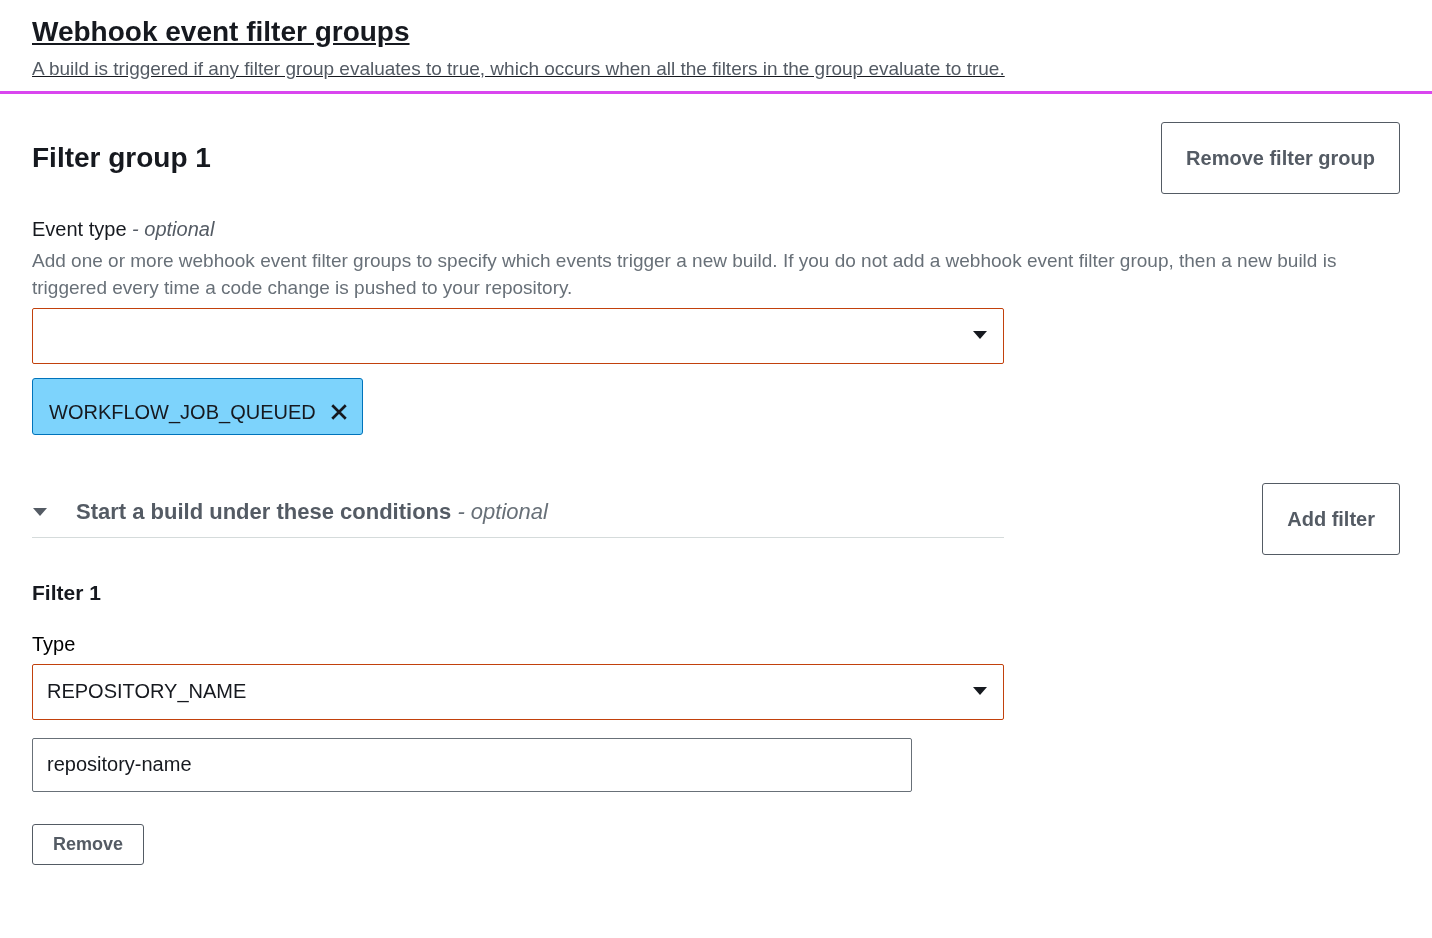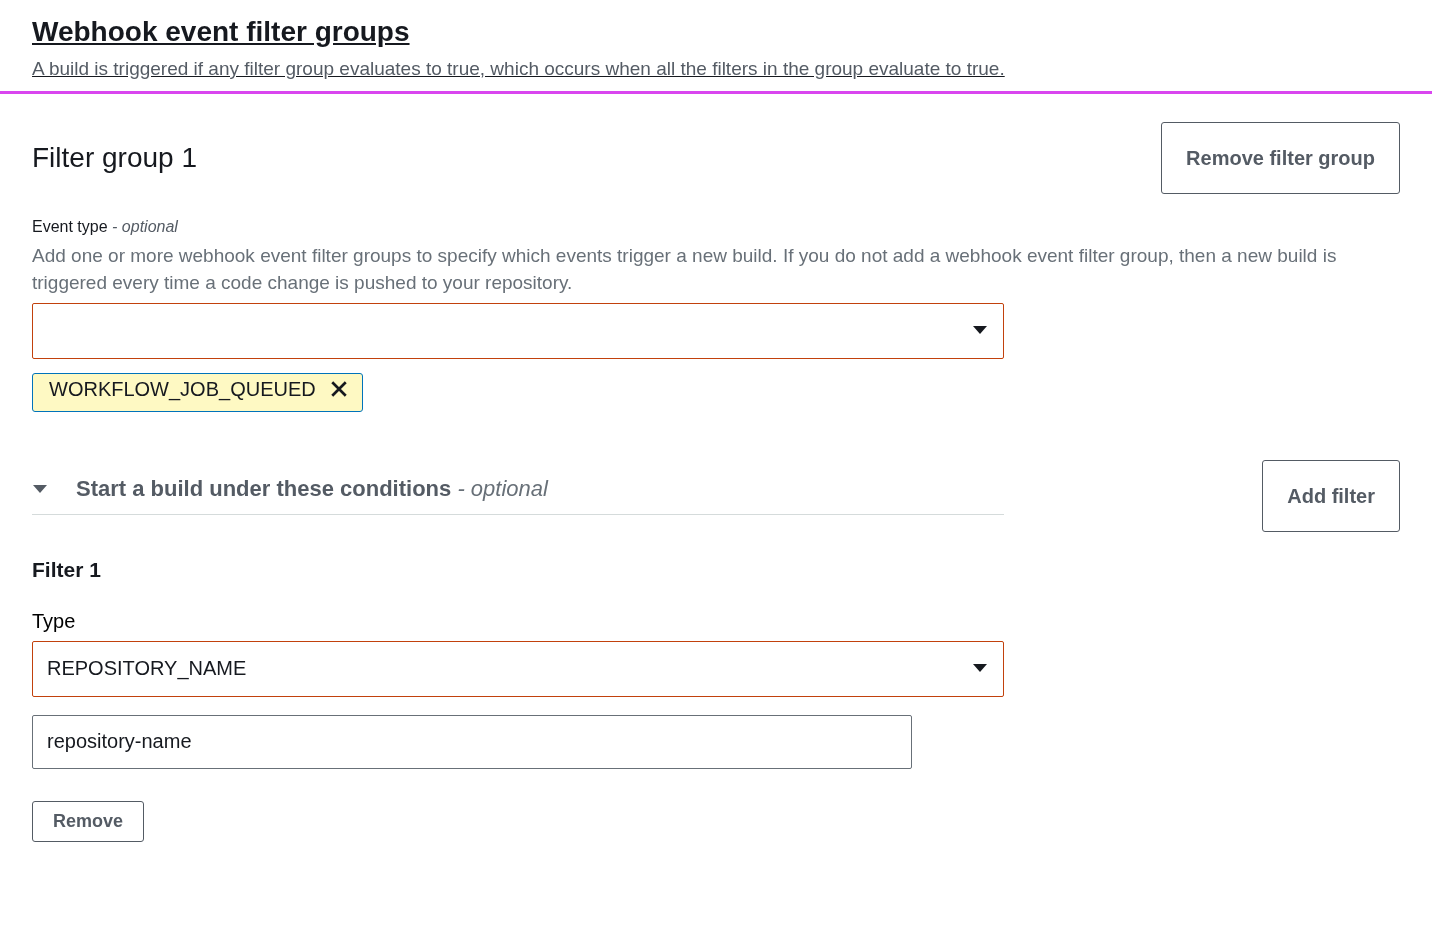--- a/index.html
+++ b/index.html
@@ -34,40 +34,40 @@
       padding: 28px 32px 32px 32px;
     }
     .group-header-row {
       display: flex;
       justify-content: space-between;
       align-items: center;
       margin-bottom: 24px;
     }
     .group-title {
       font-size: 28px;
-      font-weight: 400;
+      font-weight: 700;
       color: #16191f;
     }
     .btn {
       padding: 22px 24px;
       font-size: 20px;
       font-weight: 700;
       background: #ffffff;
       border: 1px solid #545b64;
       border-radius: 3px;
       color: #545b64;
       cursor: pointer;
       line-height: 1.3;
     }
     .btn-small {
       padding: 8px 20px;
       font-size: 18px;
     }
     .field-label-row {
-      font-size: 16px;
+      font-size: 20px;
       color: #16191f;
       margin-bottom: 6px;
     }
     .optional-tag {
       font-style: italic;
       color: #545b64;
     }
     .field-help {
       font-size: 19px;
       color: #687078;
@@ -100,23 +100,23 @@
     }
     .caret-svg {
       width: 16px;
       height: 12px;
       fill: #16191f;
     }
     .chip {
       display: inline-flex;
       align-items: center;
       gap: 14px;
-      padding: 4px 14px 10px 16px;
+      padding: 22px 14px 10px 16px;
       border: 1px solid #0073bb;
-      background: #fef9c3;
+      background: #7dd3fc;
       border-radius: 3px;
       font-size: 20px;
       color: #16191f;
     }
     .chip-remove {
       display: inline-flex;
       cursor: pointer;
       color: #16191f;
     }
     .chip-remove svg {

